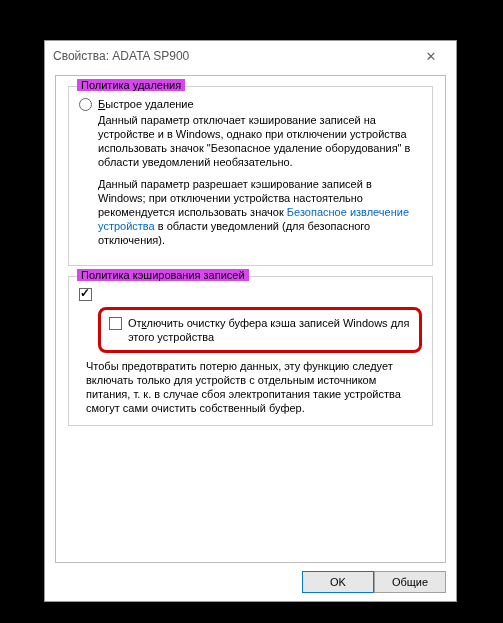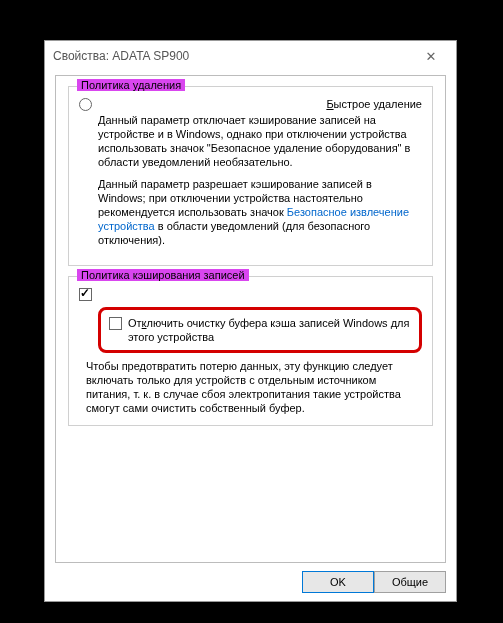--- a/index.html
+++ b/index.html
@@ -91,21 +91,20 @@
     top: -8px;
     left: 8px;
     background: #d946ef;
     padding: 0 4px;
     font-size: 11px;
   }
   .radio-row, .check-row {
     display: flex;
     align-items: flex-start;
     margin-bottom: 2px;
-    justify-content: space-between;
   }
   .radio, .check {
     width: 13px;
     height: 13px;
     margin: 1px 6px 0 0;
     flex-shrink: 0;
   }
   .radio {
     border: 1px solid #666;
     border-radius: 50%;

